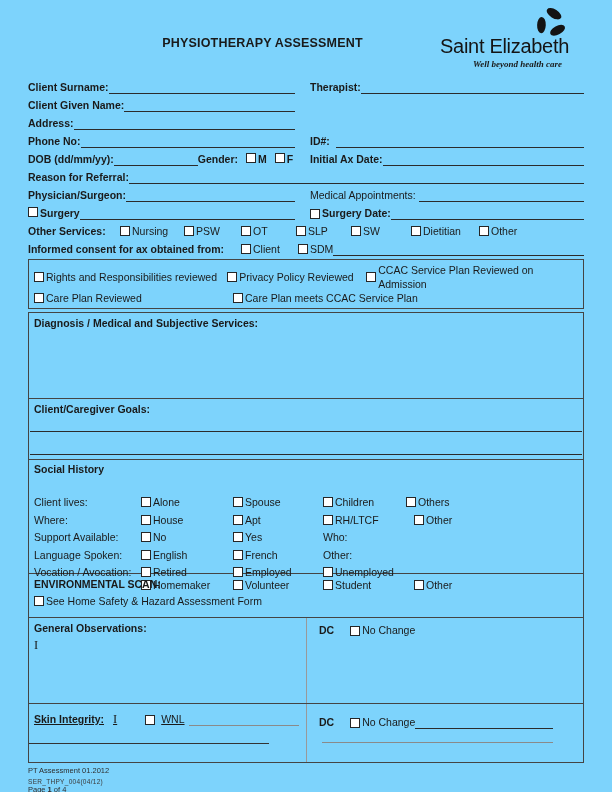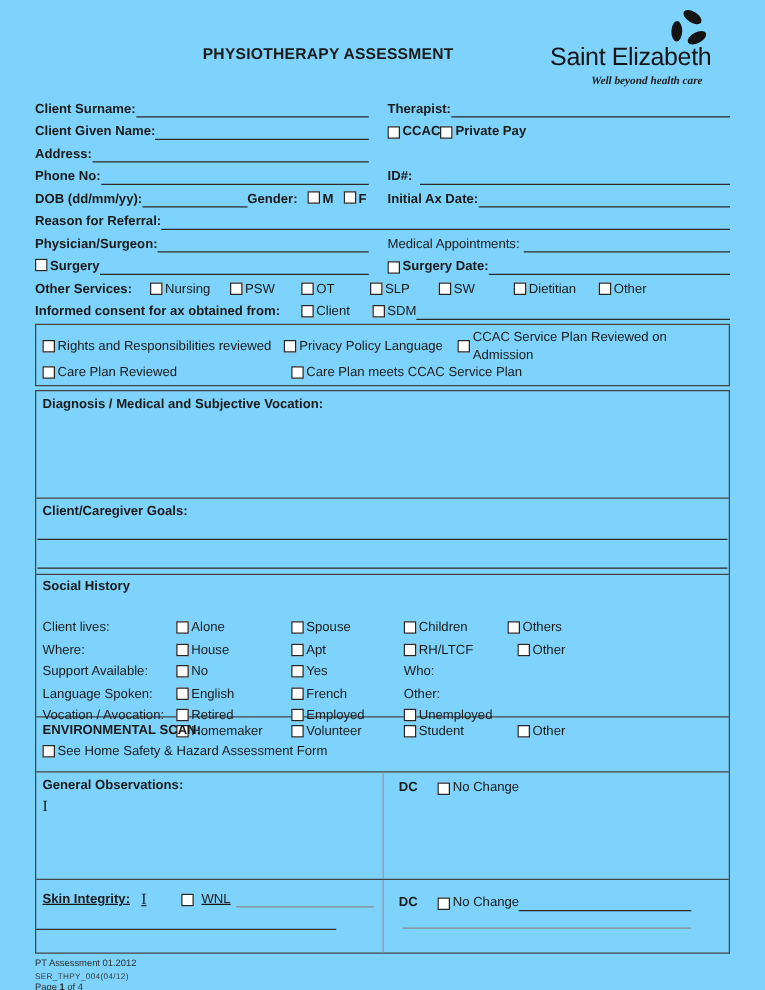--- a/index.html
+++ b/index.html
@@ -97,26 +97,20 @@
         <span class="b">Therapist:</span>
         <span class="fl"></span>
       </div>
     </div>
 
     <div class="row">
       <div class="half">
         <span class="b">Client Given Name:</span>
         <span class="fl"></span>
       </div>
-      <div class="halfr">
-        <span class="cb"></span>
-        <span class="b">CCAC</span>
-        <span class="cb"></span>
-        <span class="b">Private Pay</span>
-      </div>
     </div>
 
     <div class="row">
       <div class="half">
         <span class="b">Address:</span>
         <span class="fl"></span>
       </div>
     </div>
 
     <div class="row">
@@ -226,21 +220,21 @@
     </div>
 
     <div class="rbox">
       <div class="rrow">
         <span class="opt rc1">
           <span class="cb"></span>
           <span>Rights and Responsibilities reviewed</span>
         </span>
         <span class="opt rc2">
           <span class="cb"></span>
-          <span>Privacy Policy Language</span>
+          <span>Privacy Policy Reviewed</span>
         </span>
         <span class="opt">
           <span class="cb"></span>
           <span>CCAC Service Plan Reviewed on Admission</span>
         </span>
       </div>
       <div class="rrow">
         <span class="opt rc1">
           <span class="cb"></span>
           <span>Care Plan Reviewed</span>
@@ -248,21 +242,21 @@
         <span class="opt">
           <span class="cb"></span>
           <span>Care Plan meets CCAC Service Plan</span>
         </span>
       </div>
     </div>
 
     <div class="mbox">
 
       <div class="sec s-diag">
-        <div class="sec-h">Diagnosis / Medical and Subjective Vocation:</div>
+        <div class="sec-h">Diagnosis / Medical and Subjective Services:</div>
         <div style="height:60px;"></div>
       </div>
 
       <div class="sec s-goals">
         <div class="sec-h" style="padding-left:4px">Client/Caregiver Goals:</div>
         <div class="goal-line gl1"></div>
         <div class="goal-line gl2"></div>
       </div>
 
       <div class="sec s-social">

